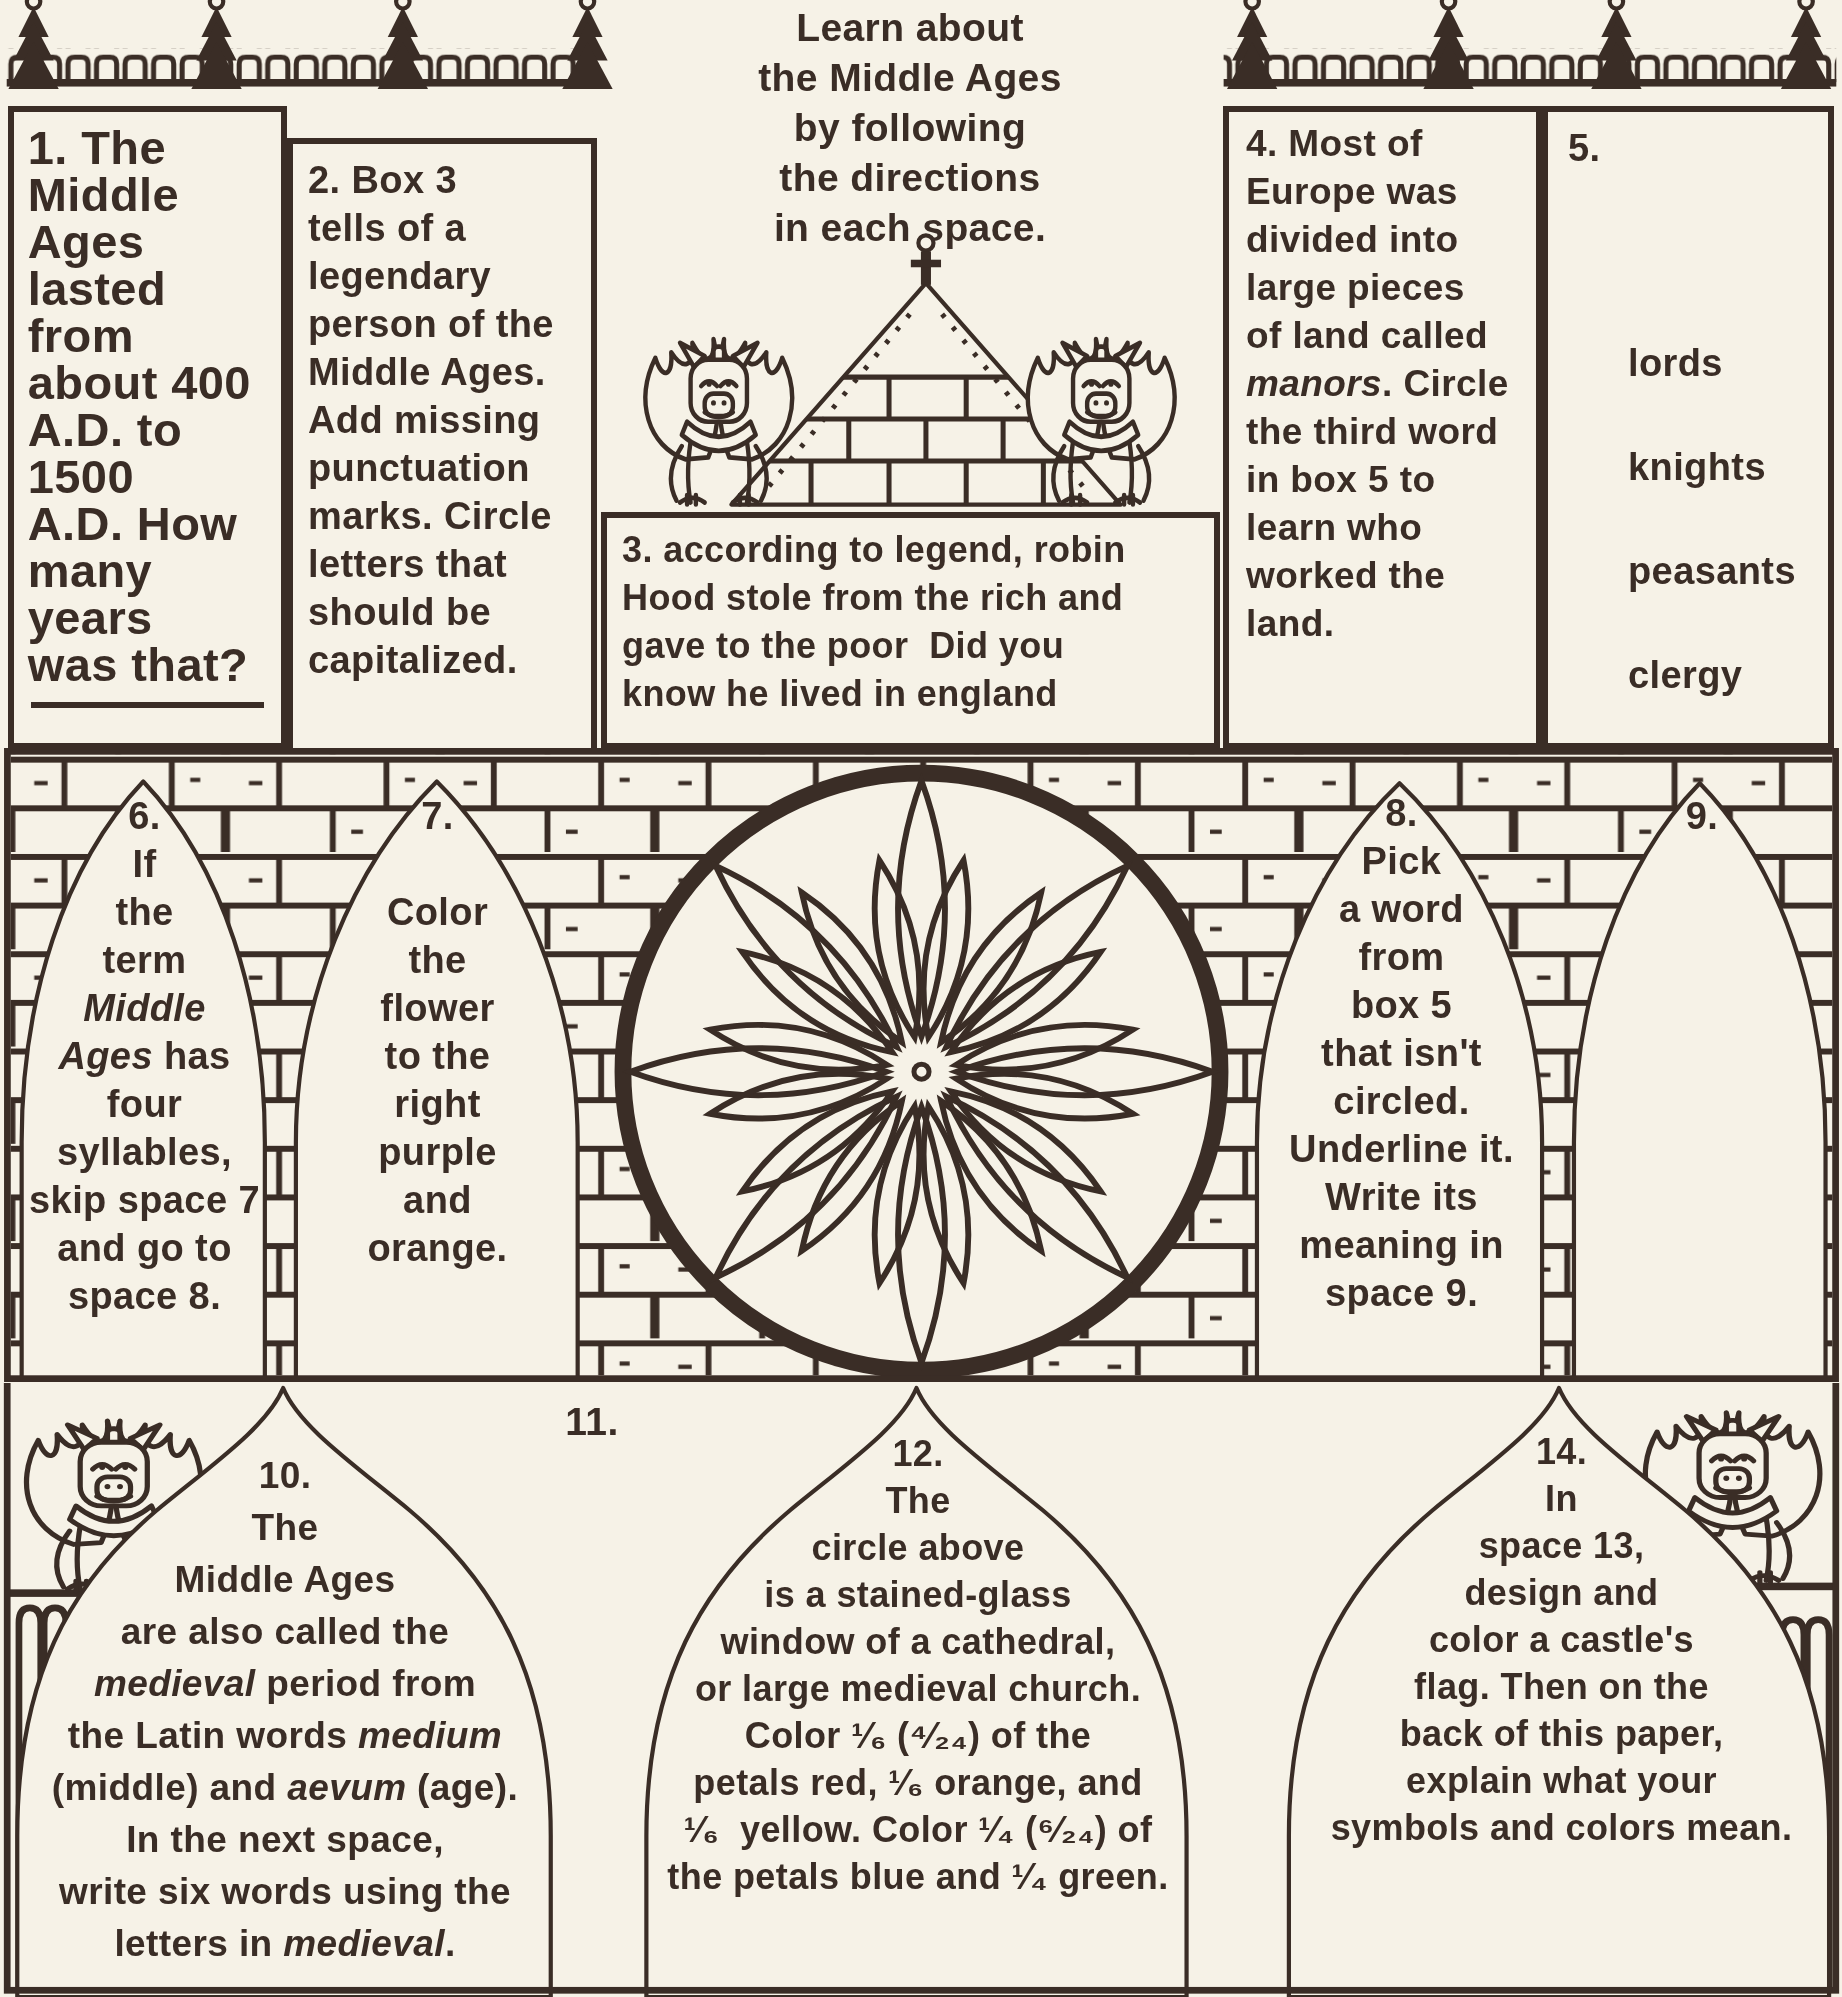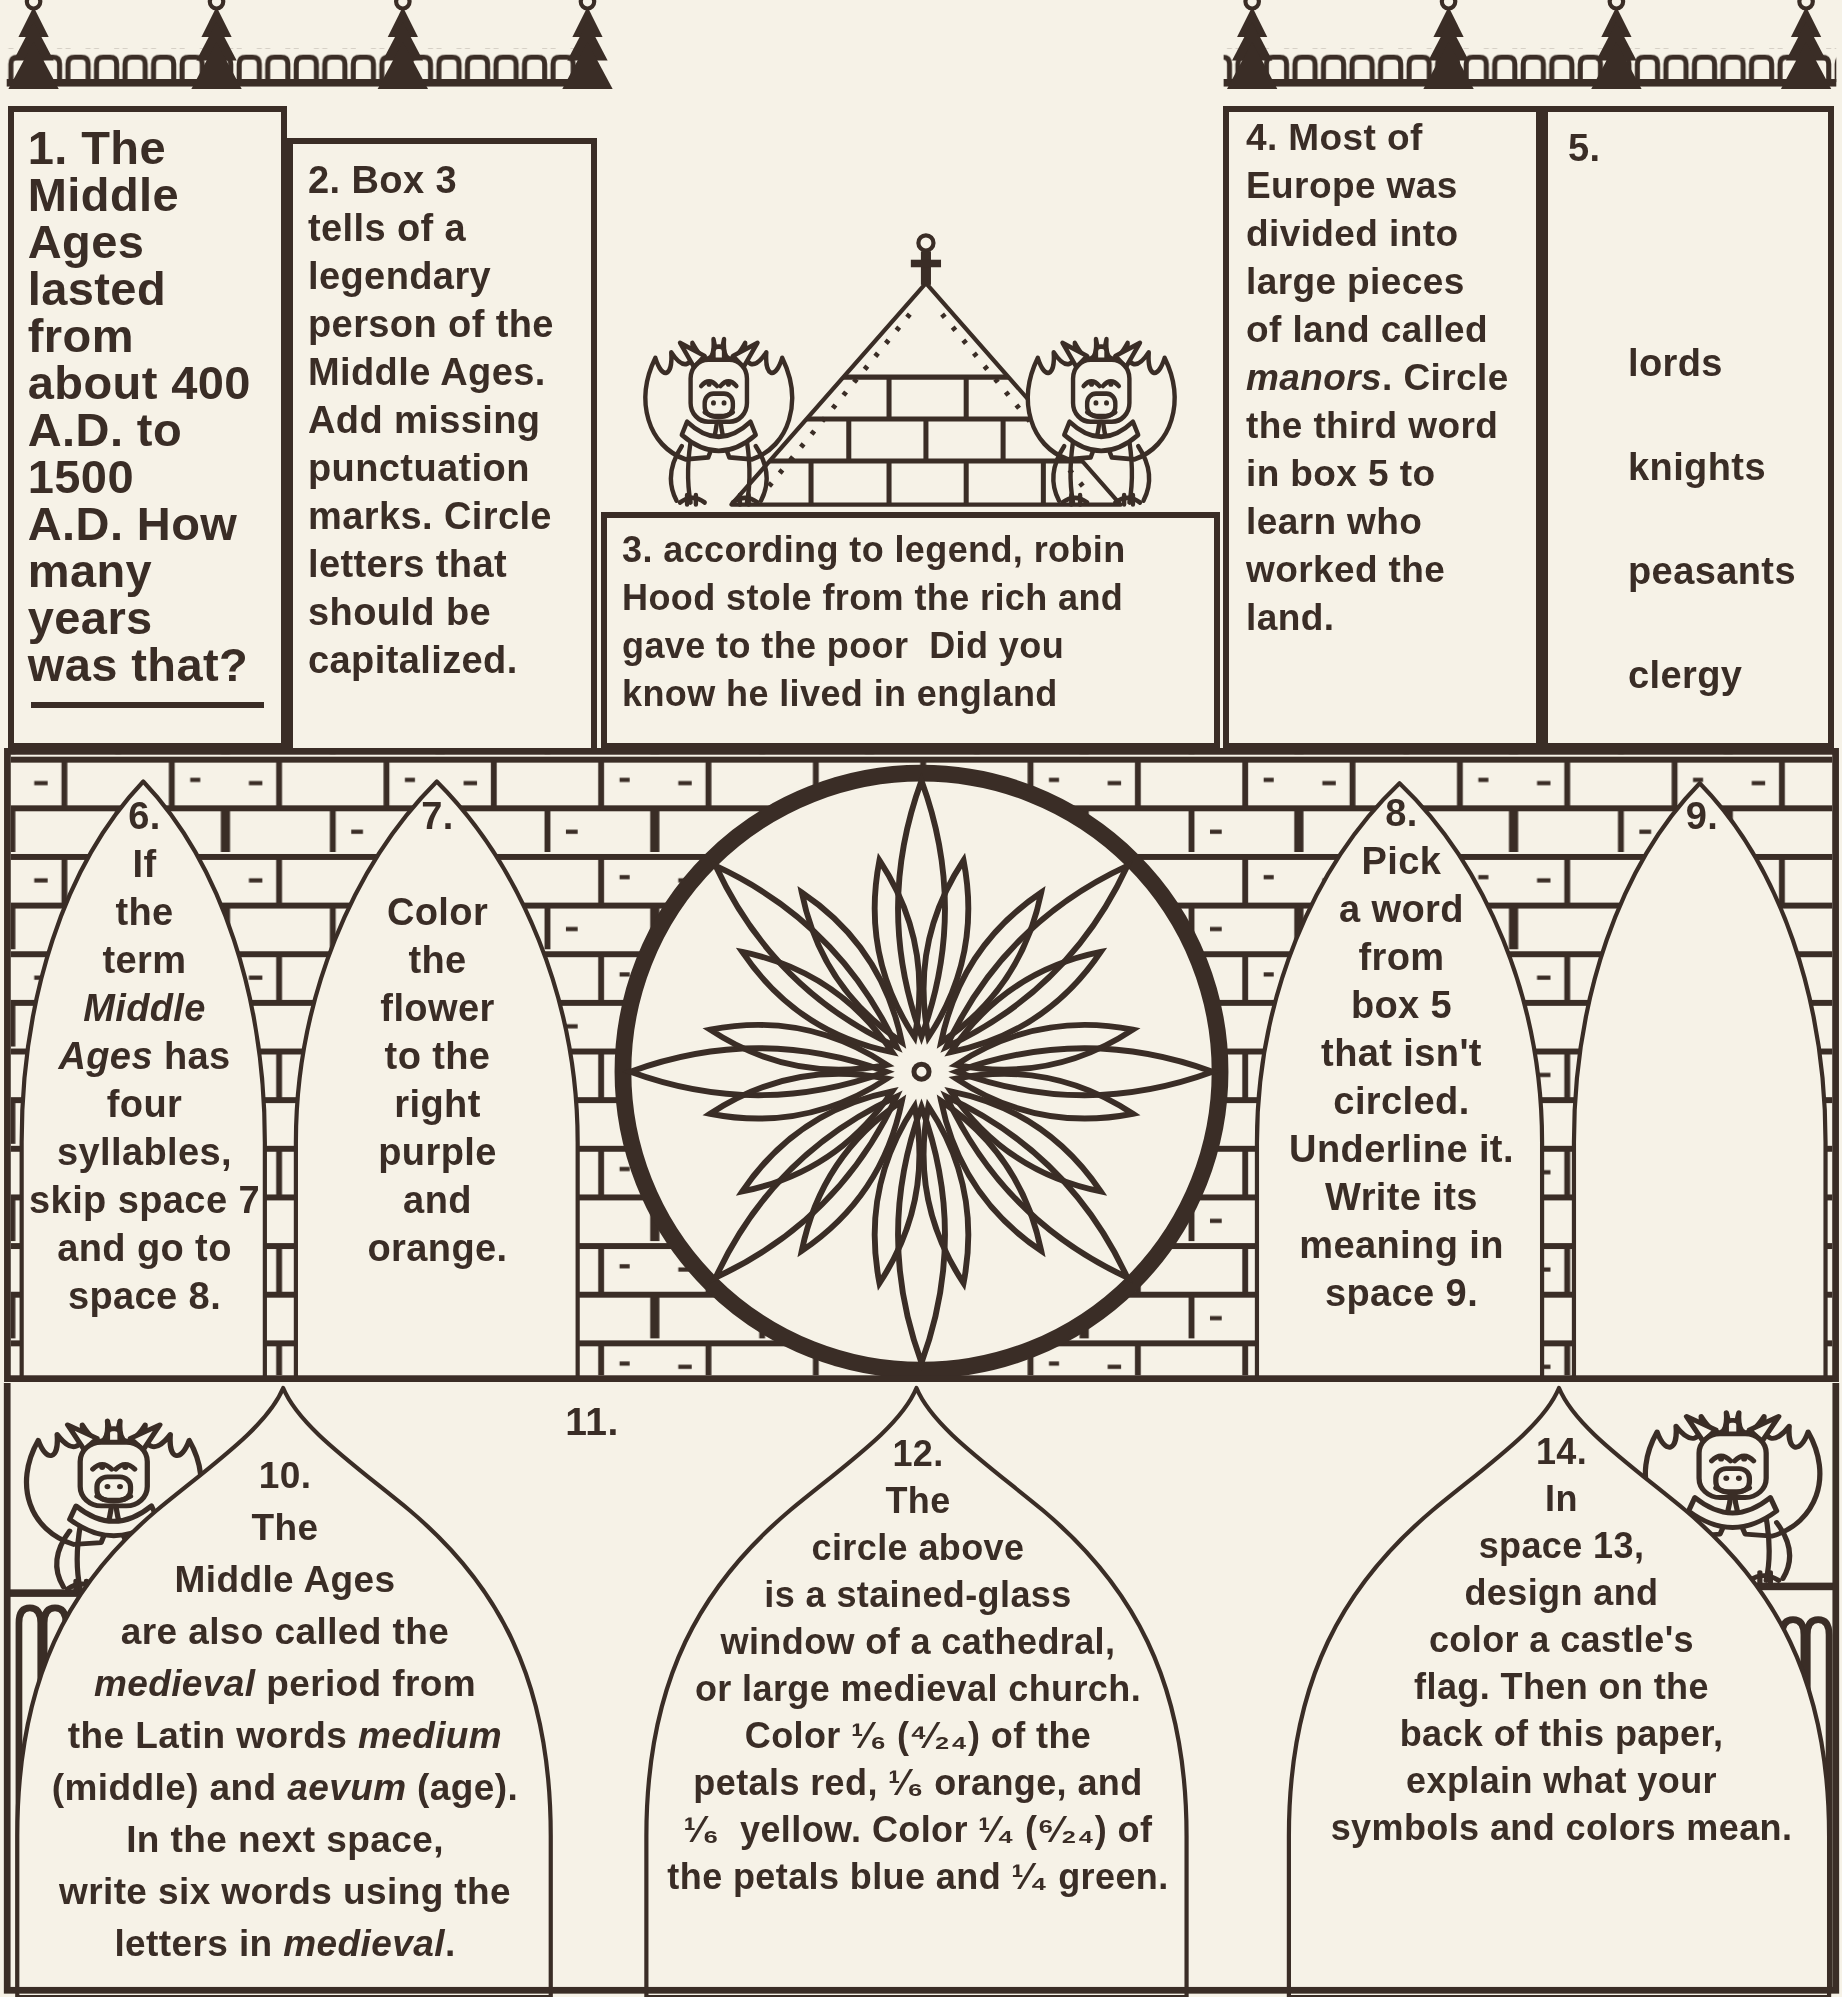--- a/index.html
+++ b/index.html
@@ -69,20 +69,25 @@
     <use href="#spire" width="80" height="120" transform="translate(0,-8)"></use>
     <use href="#spire" width="80" height="120" transform="translate(218,-8)"></use>
     <use href="#spire" width="80" height="120" transform="translate(440,-8)"></use>
     <use href="#spire" width="80" height="120" transform="translate(660,-8)"></use>
     <use href="#spire" width="80" height="120" transform="translate(1452,-8)"></use>
     <use href="#spire" width="80" height="120" transform="translate(1686,-8)"></use>
     <use href="#spire" width="80" height="120" transform="translate(1886,-8)"></use>
     <use href="#spire" width="80" height="120" transform="translate(2112,-8)"></use>
   </svg>
 
+  <div class="txt c" style="left:597px; top:3.4px; width:626px; font-size:39px; line-height:50px;">Learn about
+the Middle Ages
+by following
+the directions
+in each space.</div>
 
   <svg class="layer" style="left:597px;top:201px" width="626" height="312" viewBox="0 0 746 372">
     <defs>
         <clipPath id="gclip">
           <polygon points="392,98 624,362 160,362"></polygon>
         </clipPath>
       </defs>
     <polygon points="392,98 624,362 160,362" class="g-fill" stroke-width="8"></polygon>
     <g clip-path="url(#gclip)" class="ln" stroke-width="6">
       <path d="M160,210 H624 M160,260 H624 M160,310 H624"></path>
@@ -126,21 +131,21 @@
   </div>
 
   <div class="box" style="left:601px;top:512px;width:619px;height:237px;">
     <div class="txt" style="left:15px;top:8.4px;right:5px;font-size:36px;line-height:48px;">3. according to legend, robin
 Hood stole from the rich and
 gave to the poor  Did you
 know he lived in england</div>
   </div>
 
   <div class="box" style="left:1223px;top:106px;width:319px;height:643px;">
-    <div class="txt" style="left:17px;top:2px;right:6.7px;font-size:37px;line-height:48px;"><span>4. Most of
+    <div class="txt" style="left:17px;top:8px;right:6.7px;font-size:37px;line-height:48px;"><span>4. Most of
 Europe was
 divided into
 large pieces
 of land called
 </span><span style="font-style: italic; text-align: center;">manors</span><span>. Circle
 the third word
 in box 5 to
 learn who
 worked the
 land.</span></div>

